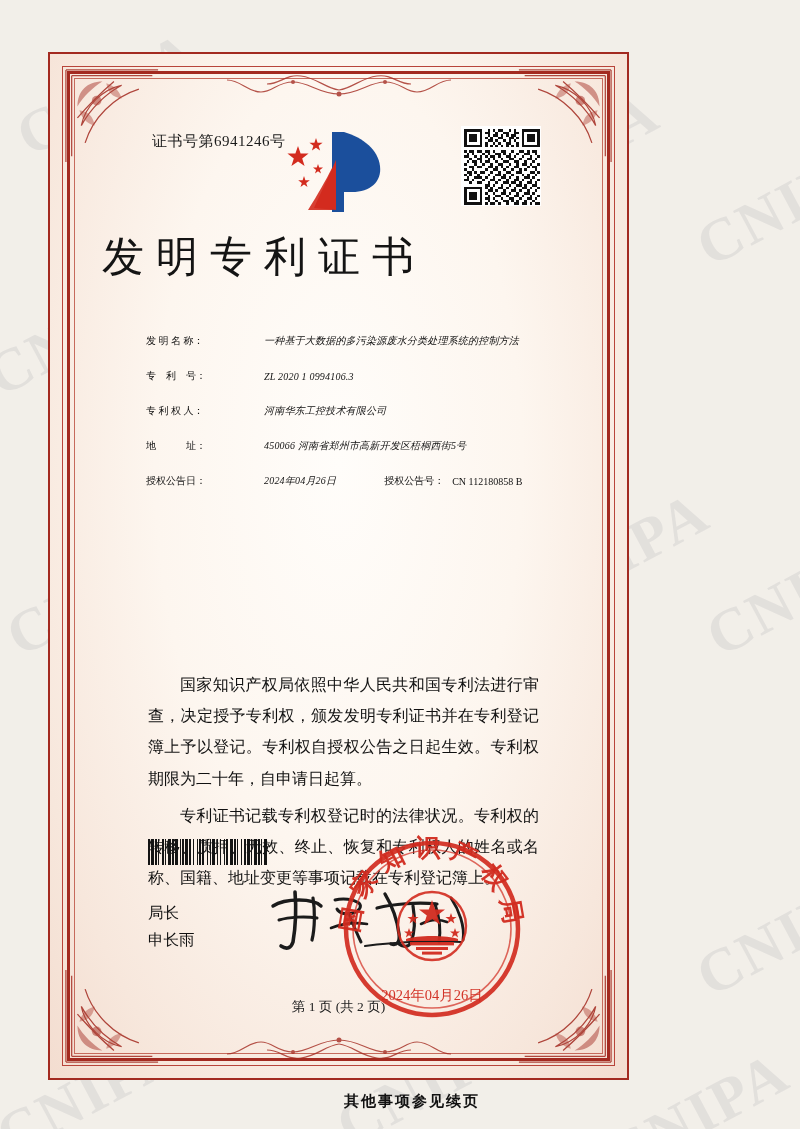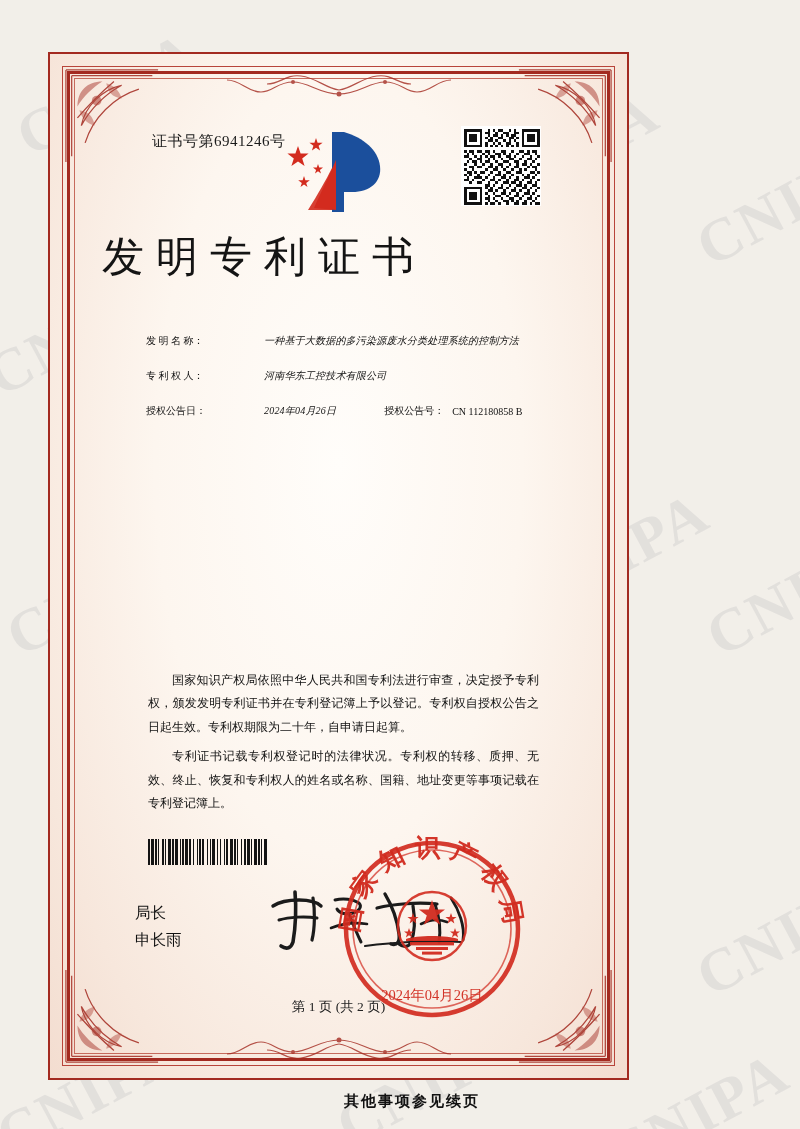--- a/index.html
+++ b/index.html
@@ -156,39 +156,39 @@
     flex: 0 0 auto;
   }
   .field .val2 {
     margin-left: 8px;
     flex: 0 0 auto;
   }
 
   .paras {
     position: absolute;
     left: 58px; right: 48px; top: 575px;
-    font-size: 12px;
+    font-size: 16px;
     line-height: 1.95;
     color: #111;
     text-align: justify;
     font-family: Liberation Serif, serif;
   }
   .paras p { text-indent: 2em; }
   .paras p + p { margin-top: 6px; }
 
   
   .barcode {
     position: absolute;
     left: 58px; top: 745px;
     width: 255px; height: 26px;
   }
 
   .sign-block {
     position: absolute;
-    left: 45px; top: 805px;
+    left: 58px; top: 805px;
     font-size: 15.5px;
     line-height: 1.75;
     color: #111;
   }
 
   .signature {
     position: absolute;
     left: 175px; top: 790px;
     width: 215px;
     height: 70px;
@@ -396,22 +396,30 @@
     </div>
 
     <div class="title">发明专利证书</div>
 
     <div class="fields" id="field-list">
         <div class="field">
           <div class="lbl">发 明 名 称：</div>
           <div class="val">一种基于大数据的多污染源废水分类处理系统的控制方法</div>
         </div>
         <div class="field">
+          <div class="lbl">专　利　号：</div>
+          <div class="val">ZL 2020 1 0994106.3</div>
+        </div>
+        <div class="field">
           <div class="lbl">专 利 权 人：</div>
           <div class="val">河南华东工控技术有限公司</div>
+        </div>
+        <div class="field">
+          <div class="lbl">地　　　址：</div>
+          <div class="val">450066 河南省郑州市高新开发区梧桐西街5号</div>
         </div>
         <div class="field inline-two">
           <div class="lbl">授权公告日：</div>
           <div class="val">2024年04月26日</div>
           <div class="lbl2">授权公告号：</div>
           <div class="val2">CN 112180858 B</div>
         </div>
       </div>
 
     <div class="paras" id="paras">

